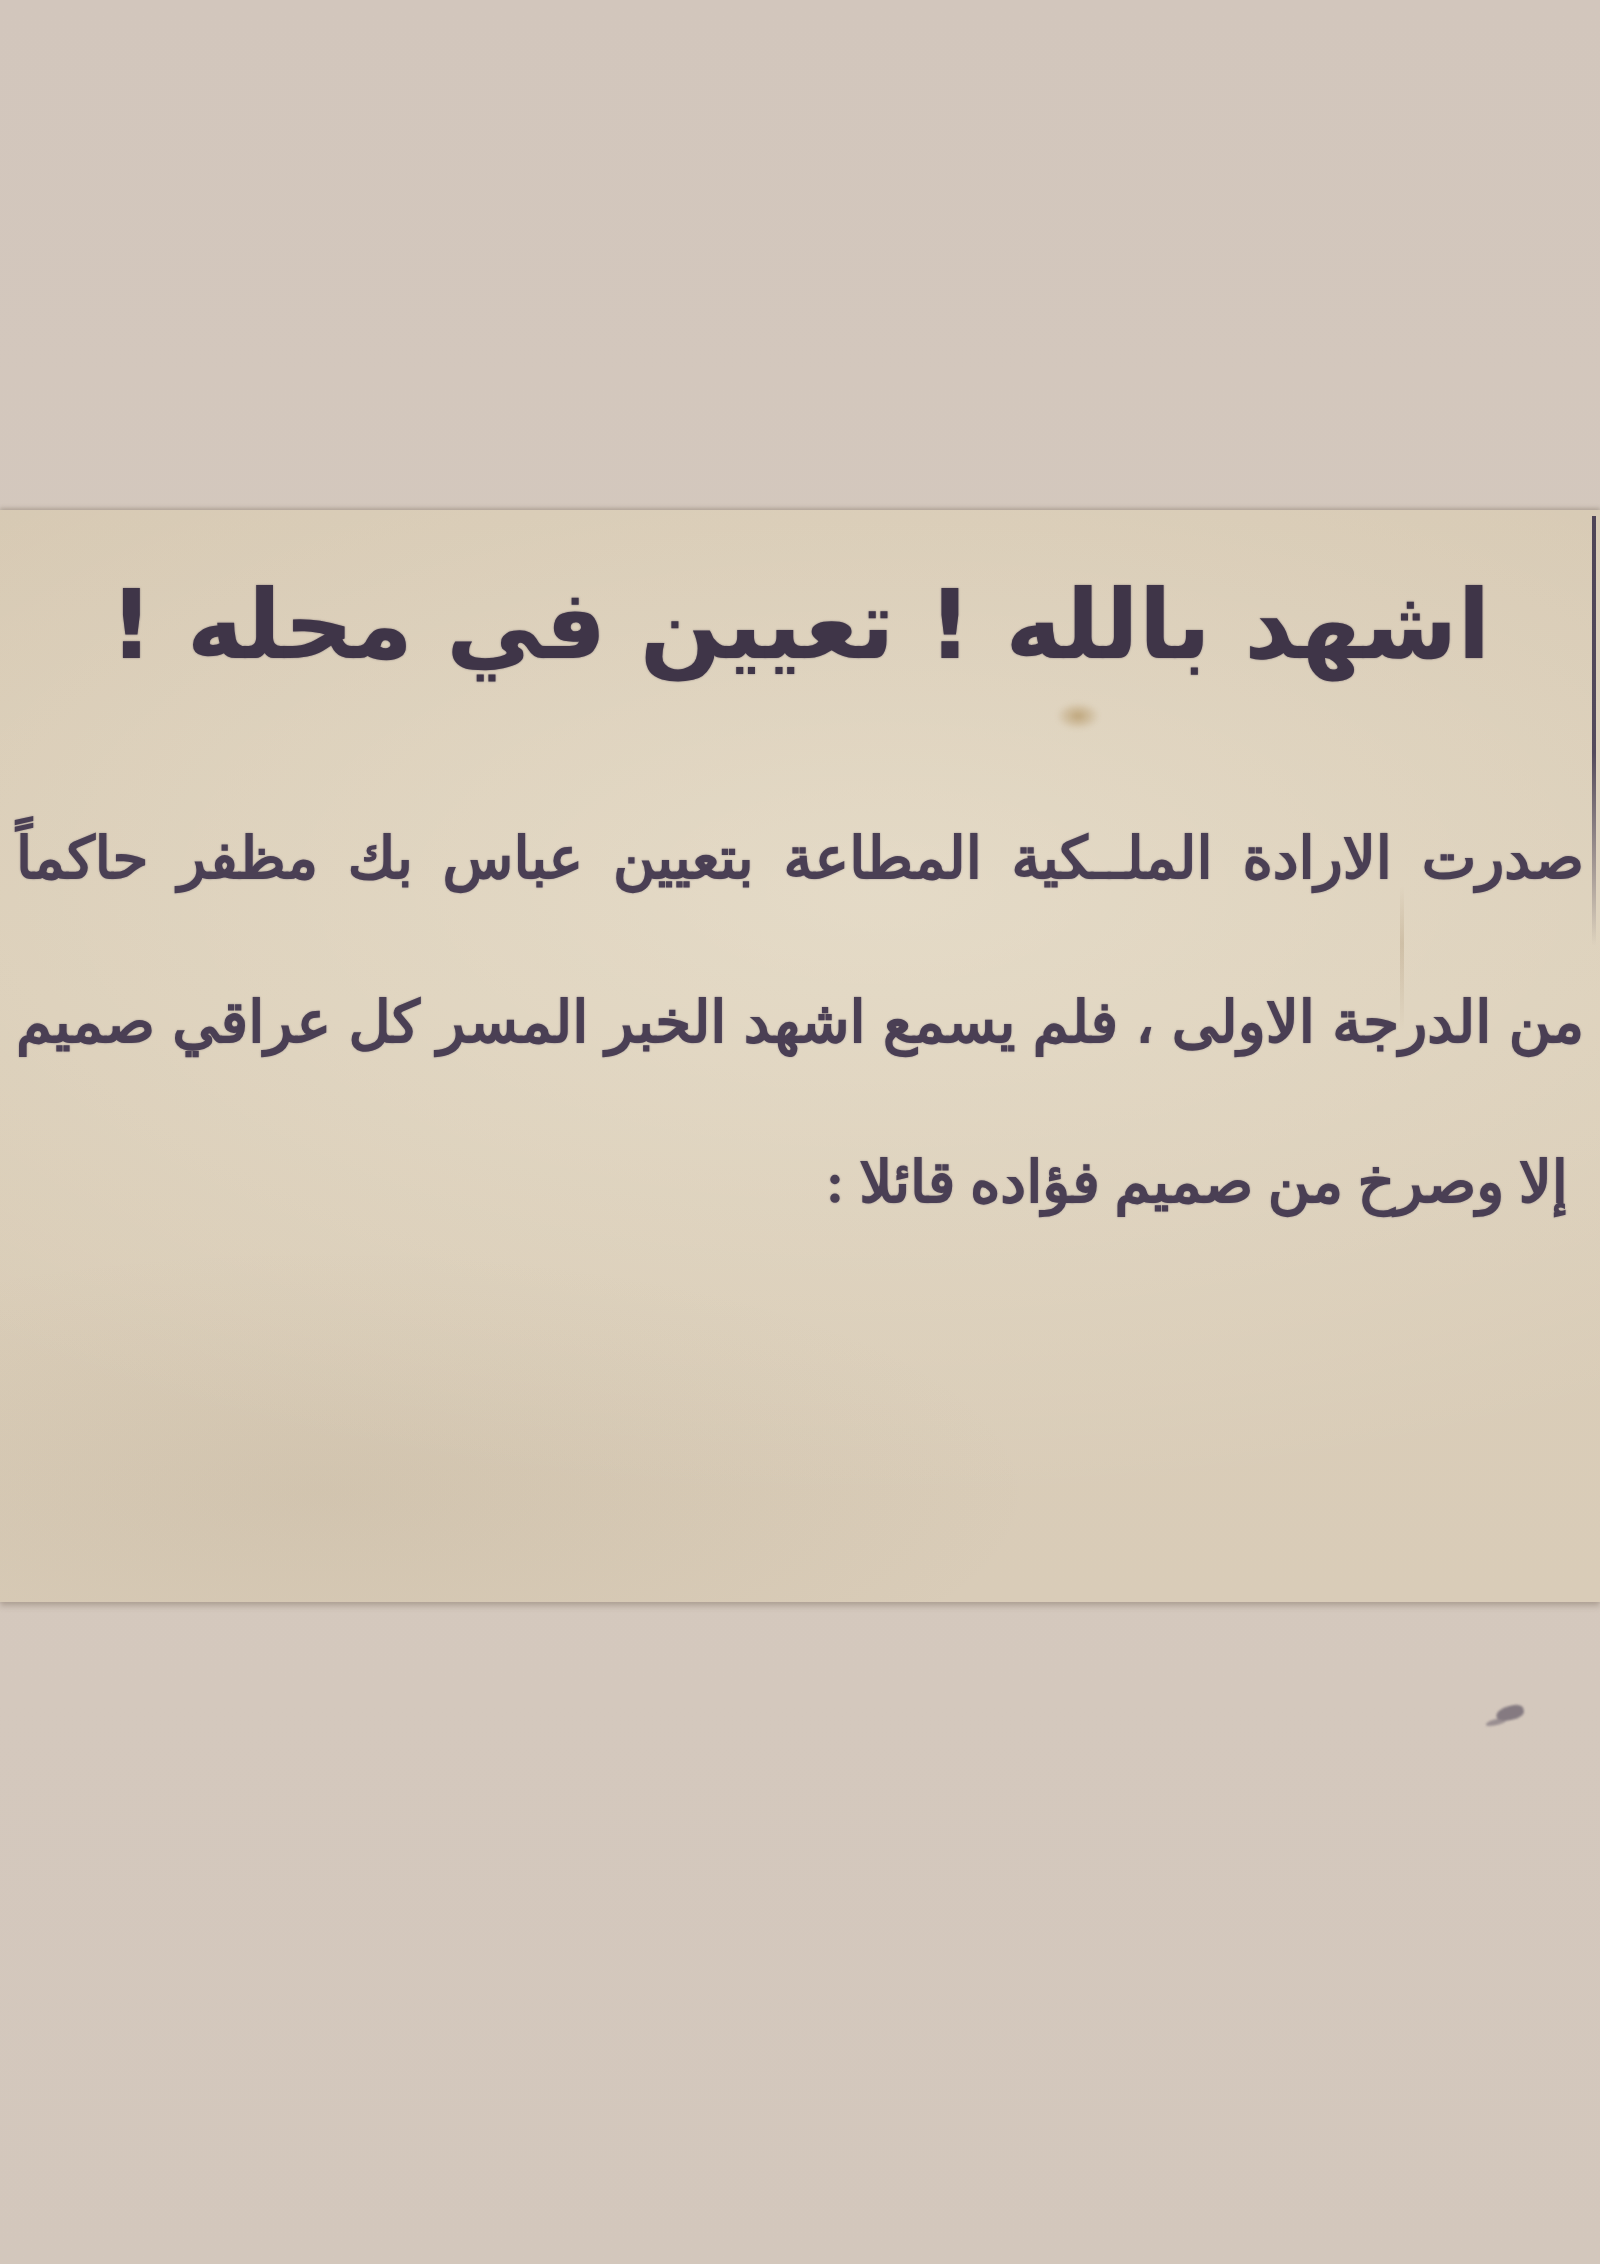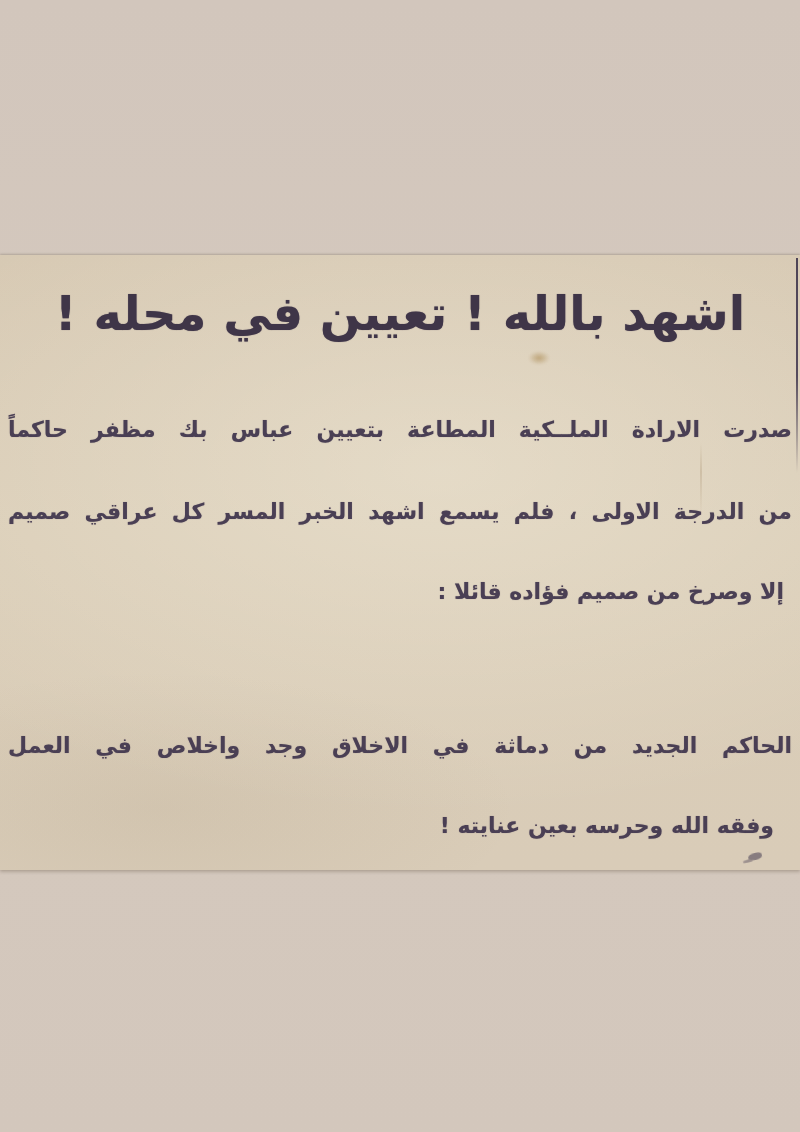--- a/index.html
+++ b/index.html
@@ -7,21 +7,21 @@
     width: 800px; height: 1132px;
     position: relative;
     overflow: hidden;
     background: linear-gradient(180deg, #d2c6bc 0%, #d5c9be 50%, #d3c7bc 100%);
     font-family: "DejaVu Sans", sans-serif;
   }
 
   .clipping {
     position: absolute;
     top: 255px; left: 0;
-    width: 800px; height: 615px;
+    width: 800px; height: 546px;
     direction: rtl;
     background:
       radial-gradient(120% 80% at 55% 35%, rgba(255,252,238,0.30), rgba(255,252,238,0) 70%),
       radial-gradient(60% 30% at 20% 90%, rgba(120,100,70,0.08), rgba(120,100,70,0) 75%),
       linear-gradient(180deg, #d6c8b2 0%, #dacdb7 45%, #d9ccb8 100%);
     box-shadow: 0 -1px 2px rgba(95,80,65,0.28), 0 2px 3px rgba(95,80,65,0.30);
   }
 
   .column-rule {
     position: absolute;
@@ -42,25 +42,26 @@
     font-weight: bold;
     color: #3f3548;
     text-shadow: 0 0 1px rgba(63,53,72,0.55);
   }
 
   .bline {
     position: absolute;
     margin: 0;
     height: 66px;
     line-height: 66px;
-    font-size: 22px;
+    font-size: 29px;
     font-weight: bold;
     color: #4a3f54;
     text-shadow: 0 0 1px rgba(74,63,84,0.45);
     white-space: nowrap;
+    font-family: Liberation Serif, serif;
   }
   .bline.full {
     left: 8px; right: 8px;
     white-space: normal;
     text-align: justify;
     text-align-last: justify;
   }
   .l1 { top: 142px; }
   .l2 { top: 224px; }
   .l3 { top: 304px; right: 16px; text-align: left; margin-left: 37px; }
@@ -107,19 +108,17 @@
   <div class="stain"></div>
   <div class="crease"></div>
 
   <p class="bline full l1">صدرت الارادة الملــكية المطاعة بتعيين عباس بك مظفر حاكماً</p>
 
   <p class="bline full l2">من الدرجة الاولى ، فلم يسمع اشهد الخبر المسر كل عراقي صميم</p>
 
   <p class="bline l3">إلا وصرخ من صميم فؤاده قائلا :</p>
 
 
-  <p class="bline full l5">الحاكم الجديد من دماثة في الاخلاق وجد واخلاص في العمل</p>
 
-  <p class="bline l6">وفقه الله وحرسه بعين عنايته !</p>
 
   <div class="ink-smudge"></div>
 
 </div>
 
 </body></html>

